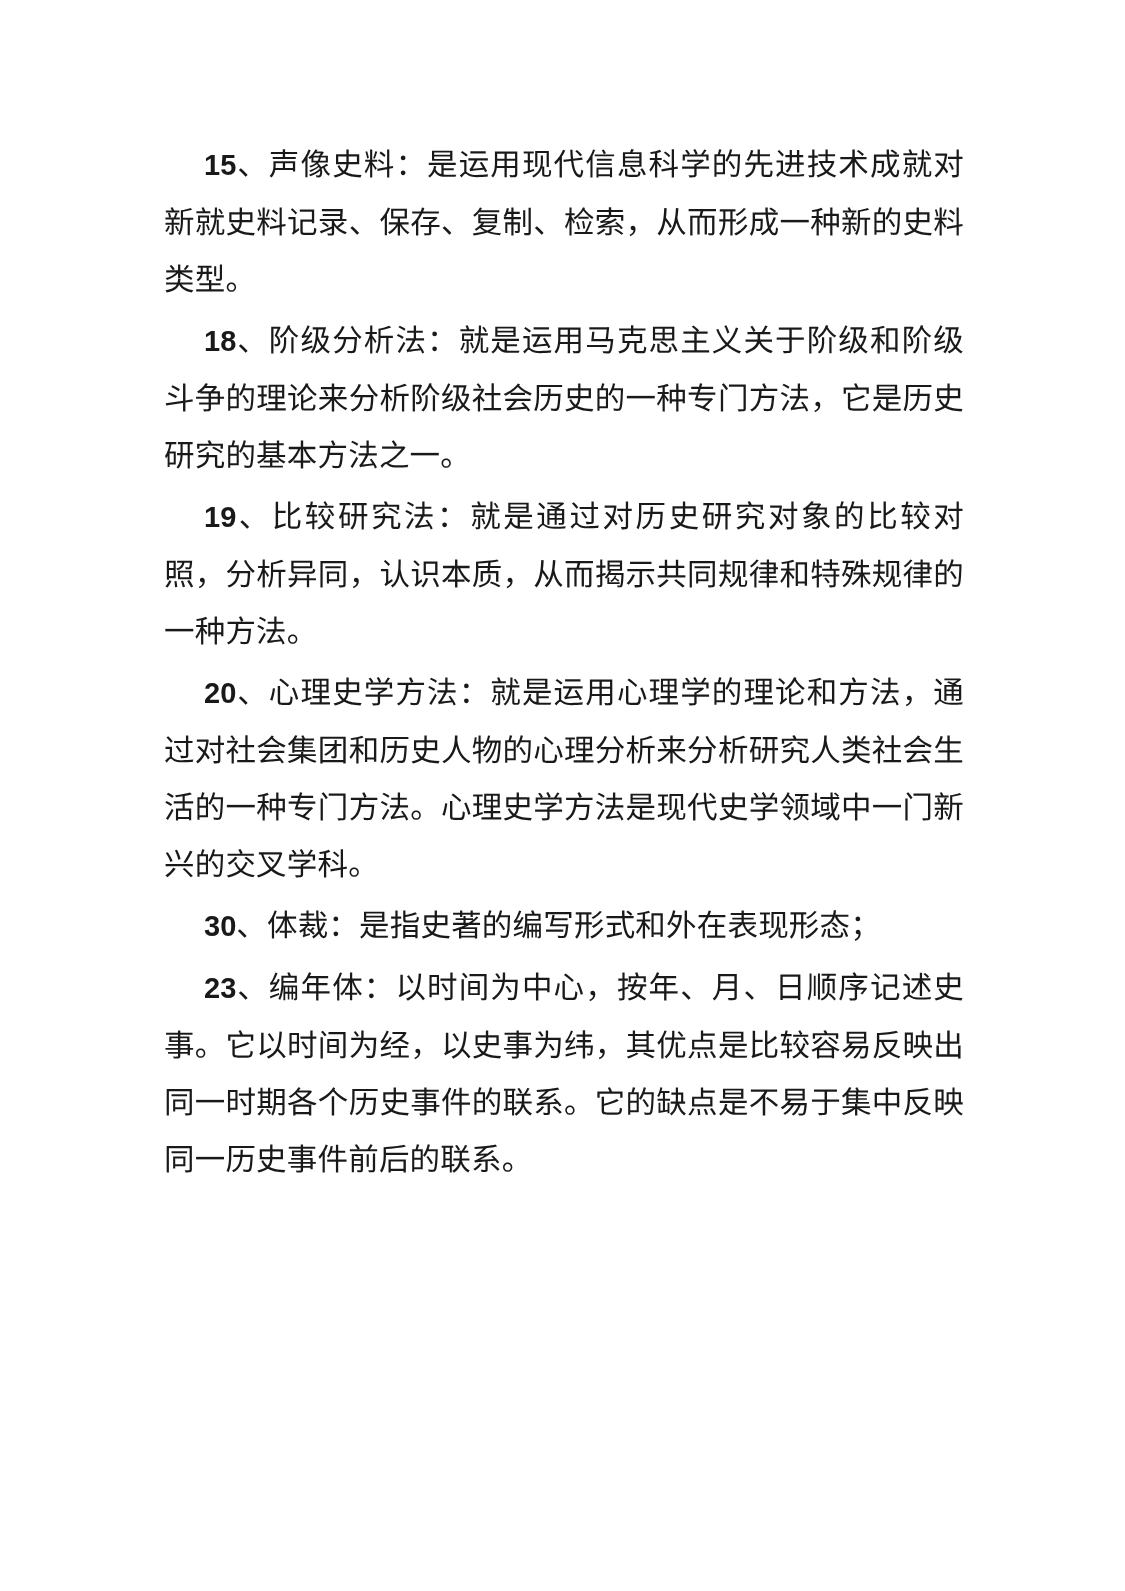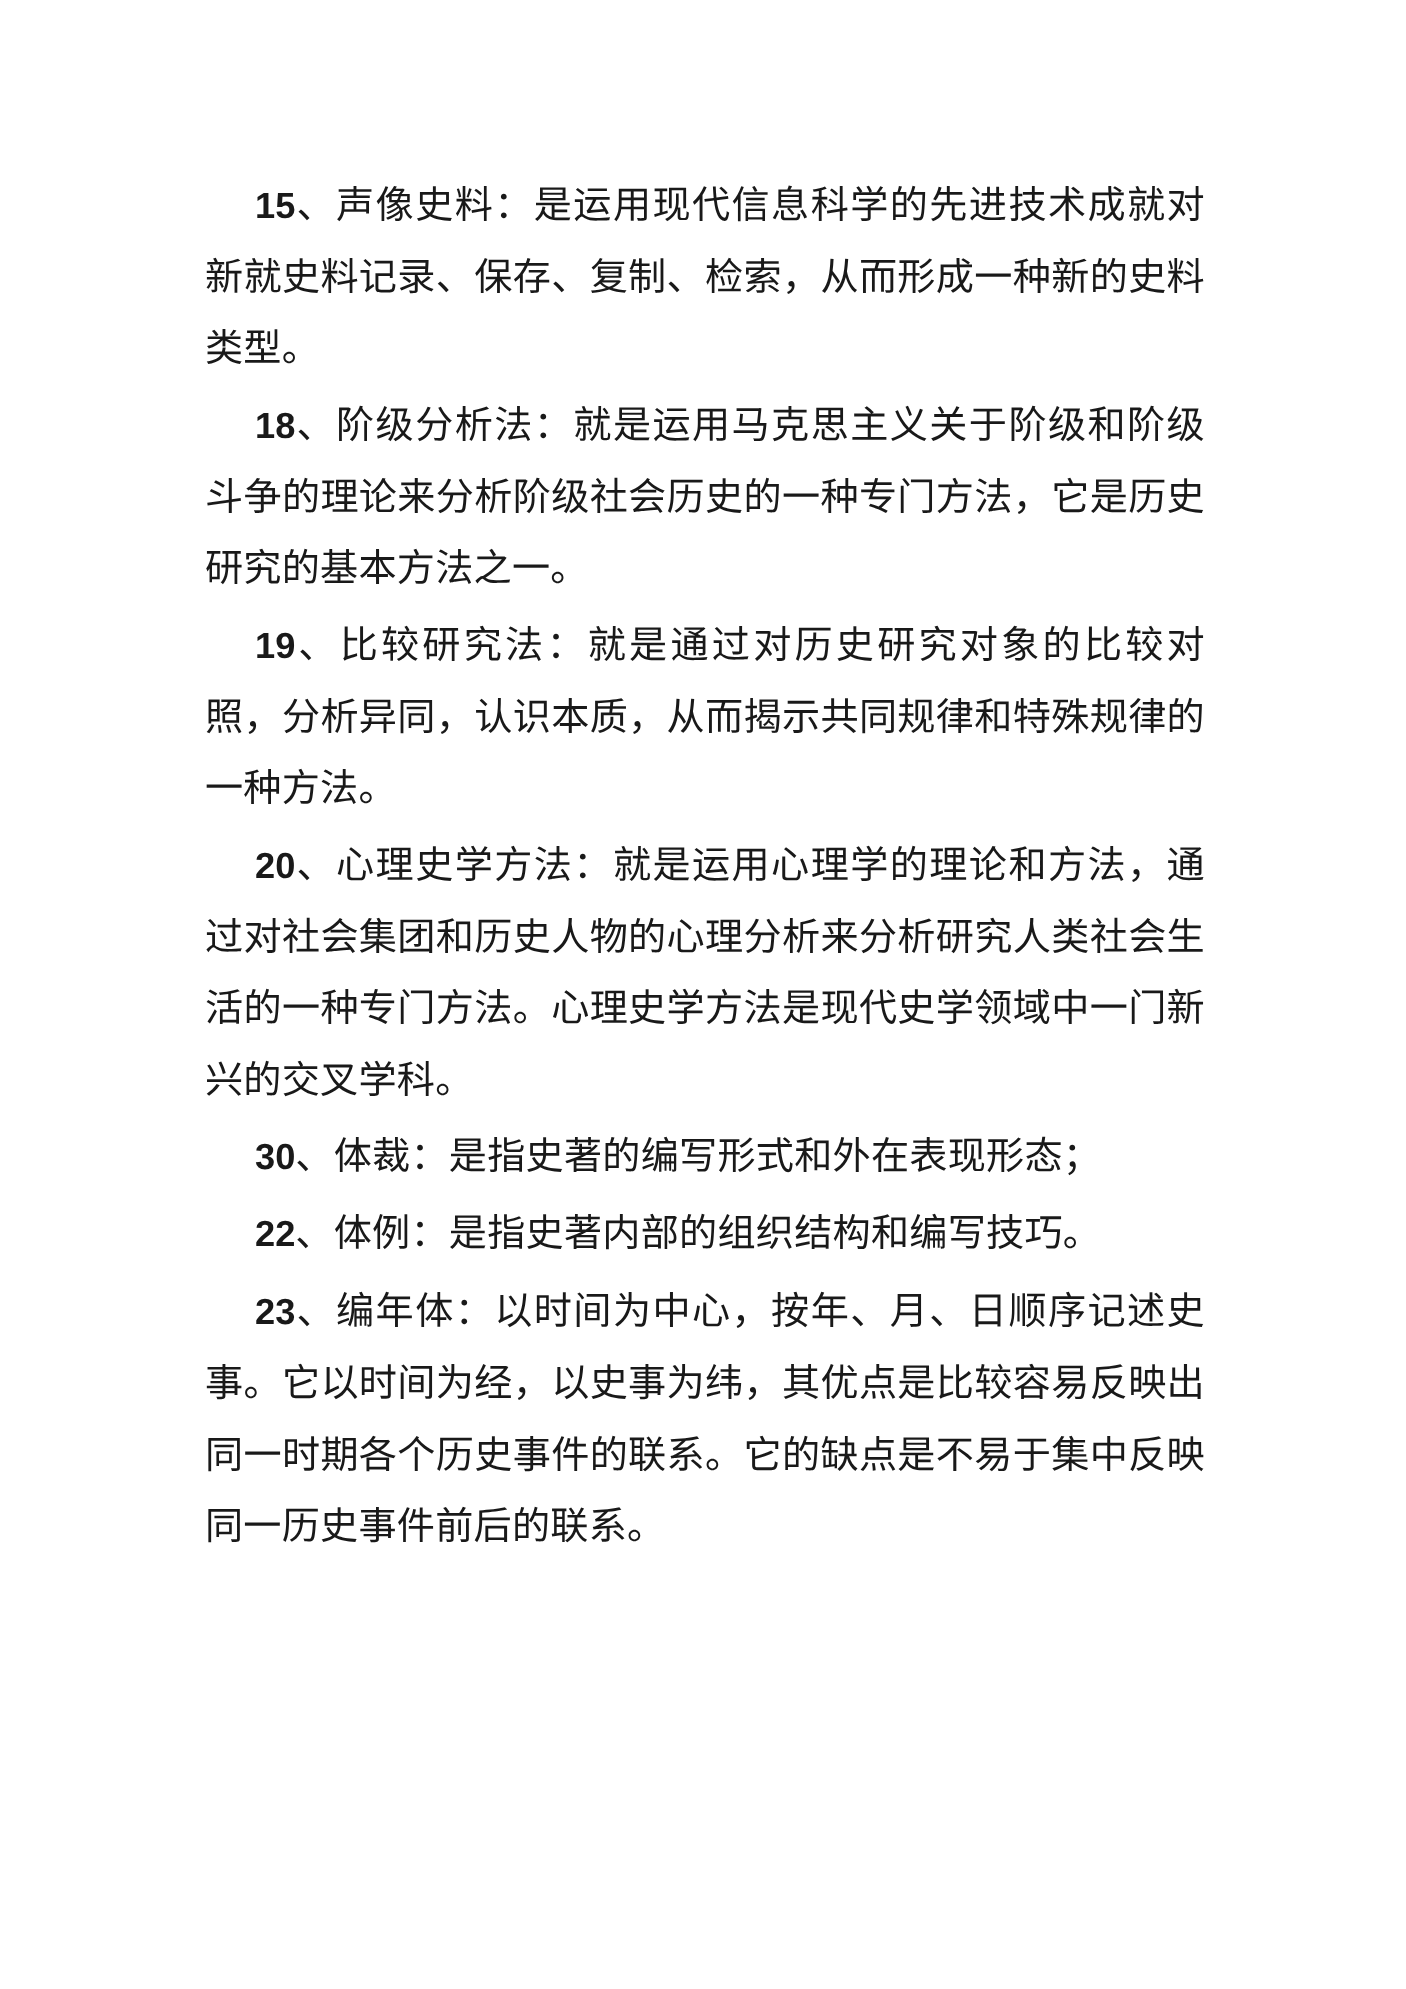--- a/index.html
+++ b/index.html
@@ -57,17 +57,16 @@
 <body>
 
 <div class="page">
   <div class="doc-body">
 
     <p class="entry"><span class="num">15</span>、声像史料：是运用现代信息科学的先进技术成就对新就史料记录、保存、复制、检索，从而形成一种新的史料类型。</p>
     <p class="entry"><span class="num">18</span>、阶级分析法：就是运用马克思主义关于阶级和阶级斗争的理论来分析阶级社会历史的一种专门方法，它是历史研究的基本方法之一。</p>
     <p class="entry"><span class="num">19</span>、比较研究法：就是通过对历史研究对象的比较对照，分析异同，认识本质，从而揭示共同规律和特殊规律的一种方法。</p>
     <p class="entry"><span class="num">20</span>、心理史学方法：就是运用心理学的理论和方法，通过对社会集团和历史人物的心理分析来分析研究人类社会生活的一种专门方法。心理史学方法是现代史学领域中一门新兴的交叉学科。</p>
     <p class="entry"><span class="num">30</span>、体裁：是指史著的编写形式和外在表现形态；</p>
-    <p class="entry"><span class="num">22</span>、体例：是指史著内部的组织结构和编写技巧。</p>
     <p class="entry"><span class="num">23</span>、编年体：以时间为中心，按年、月、日顺序记述史事。它以时间为经，以史事为纬，其优点是比较容易反映出同一时期各个历史事件的联系。它的缺点是不易于集中反映同一历史事件前后的联系。</p>
 
   </div>
 </div>
 
 </body></html>

